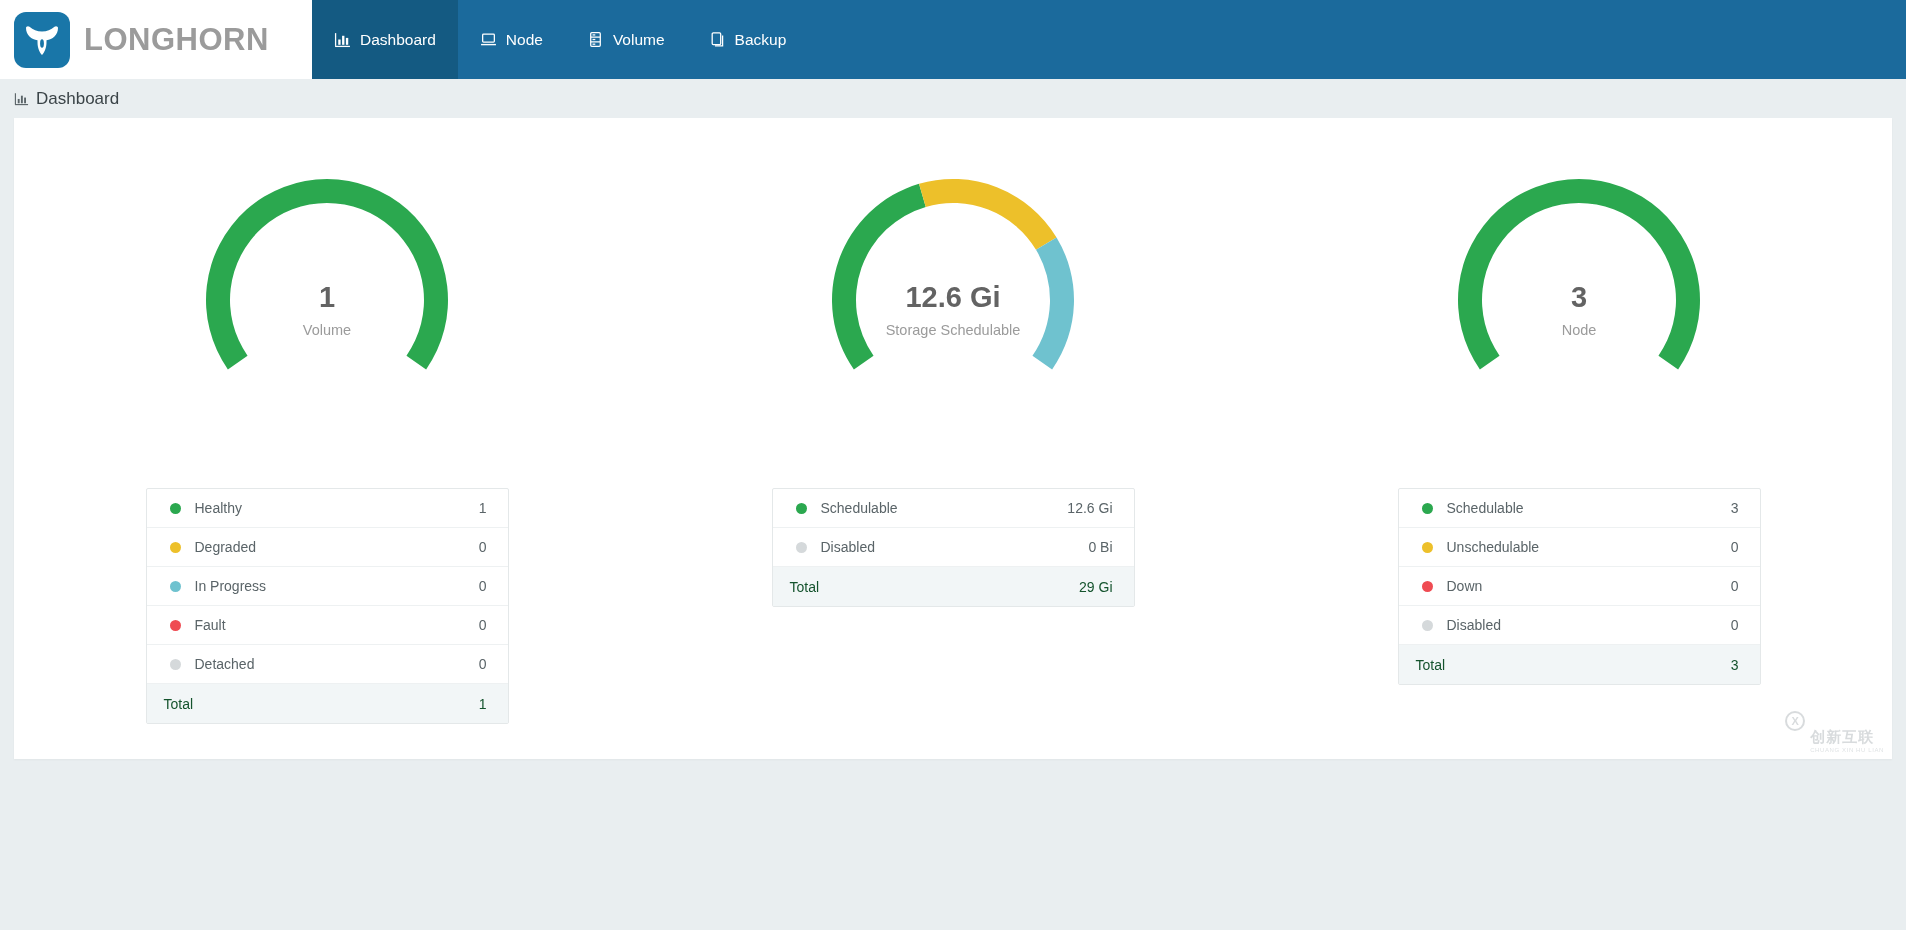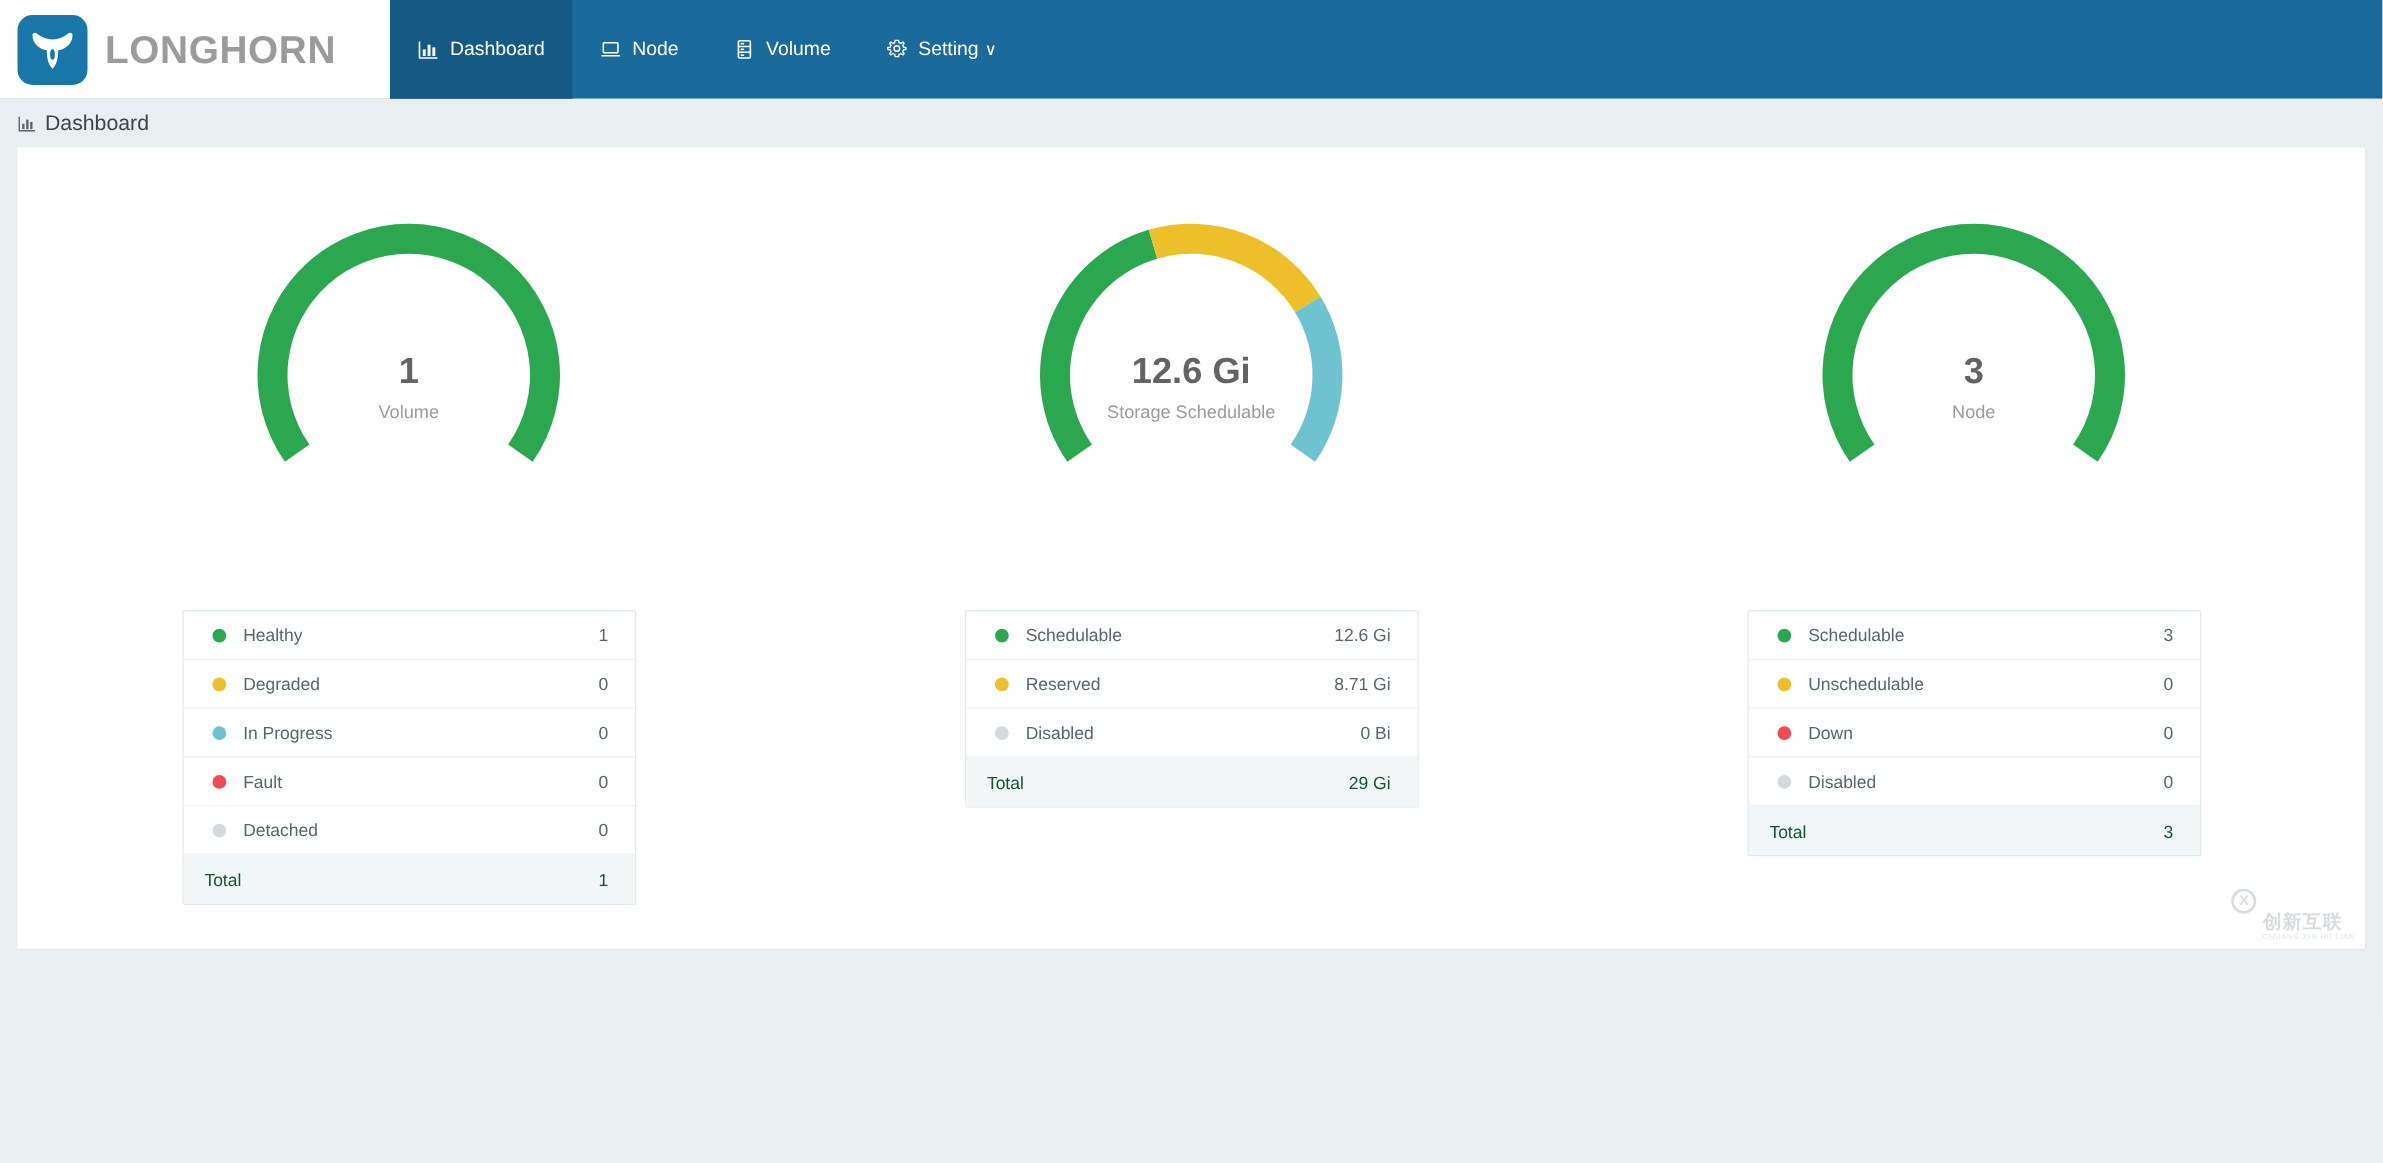--- a/index.html
+++ b/index.html
@@ -209,36 +209,30 @@
           <rect x="3.5" y="1.5" width="9" height="13" rx="1" fill="none" stroke="#fff" stroke-width="1.2"></rect>
           <path d="M3.5 5.8 L12.5 5.8 M3.5 10.2 L12.5 10.2" stroke="#fff" stroke-width="1.1"></path>
           <rect x="5.2" y="3.1" width="2.6" height="1.2" fill="#fff"></rect>
           <rect x="5.2" y="7.4" width="2.6" height="1.2" fill="#fff"></rect>
           <rect x="5.2" y="11.8" width="2.6" height="1.2" fill="#fff"></rect>
         </svg>
       </span>
       <span>Volume</span>
     </div>
 
-
     <div class="nav-item">
       <span class="nav-icon">
         <svg width="17" height="17" viewBox="0 0 16 16">
-          <path d="M8 1.2 L9.3 1.2 L9.65 3.0 A5.1 5.1 0 0 1 11.0 3.58 L12.5 2.55 L13.45 3.5 L12.42 5.0
-                   A5.1 5.1 0 0 1 13.0 6.35 L14.8 6.7 L14.8 8.0 L13.0 8.35 A5.1 5.1 0 0 1 12.42 9.7
-                   L13.45 11.2 L12.5 12.15 L11.0 11.12 A5.1 5.1 0 0 1 9.65 11.7 L9.3 13.5 L8 13.5
-                   L6.7 13.5 L6.35 11.7 A5.1 5.1 0 0 1 5.0 11.12 L3.5 12.15 L2.55 11.2 L3.58 9.7
-                   A5.1 5.1 0 0 1 3.0 8.35 L1.2 8.0 L1.2 6.7 L3.0 6.35 A5.1 5.1 0 0 1 3.58 5.0
-                   L2.55 3.5 L3.5 2.55 L5.0 3.58 A5.1 5.1 0 0 1 6.35 3.0 L6.7 1.2 Z" fill="none" stroke="#fff" stroke-width="1.0"></path>
-          <circle cx="8" cy="7.35" r="2.1" fill="none" stroke="#fff" stroke-width="1.1"></circle>
+          <rect x="3" y="1.8" width="8" height="11" rx="1" fill="none" stroke="#fff" stroke-width="1.2"></rect>
+          <path d="M12.8 4.2 L12.8 14 L5.6 14" fill="none" stroke="#fff" stroke-width="1.2"></path>
         </svg>
       </span>
-      <span>Setting</span>
-      <span style="font-size:13px;margin-left:-4px;">∨</span>
-    </div>
+      <span>Backup</span>
+    </div>
+
 
   </div>
 </div>
 
 <div class="crumb-bar">
   <span style="display:flex;">
     <svg width="15" height="15" viewBox="0 0 16 16">
       <path d="M1 14.5 L15 14.5" stroke="#5a6468" stroke-width="1.2" fill="none"></path>
       <path d="M1.5 14 L1.5 2.5" stroke="#5a6468" stroke-width="1.2" fill="none"></path>
       <rect x="4" y="8.5" width="2" height="4.6" fill="#5a6468"></rect>
@@ -315,25 +309,20 @@
           <div class="gauge-label">Storage Schedulable</div>
         </div>
       </div>
       <div class="legend" id="legend-1">
           <div class="legend-row">
             <span class="dot" style="background: rgb(43, 168, 79);"></span>
             <span class="legend-name">Schedulable</span>
             <span class="legend-val">12.6 Gi</span>
           </div>
           <div class="legend-row">
-            <span class="dot" style="background: rgb(237, 192, 42);"></span>
-            <span class="legend-name">Reserved</span>
-            <span class="legend-val">8.71 Gi</span>
-          </div>
-          <div class="legend-row">
             <span class="dot" style="background: rgb(213, 217, 219);"></span>
             <span class="legend-name">Disabled</span>
             <span class="legend-val">0 Bi</span>
           </div>
           <div class="legend-row total">
             <span class="legend-name">Total</span>
             <span class="legend-val">29 Gi</span>
           </div>
         </div>
     </div>

